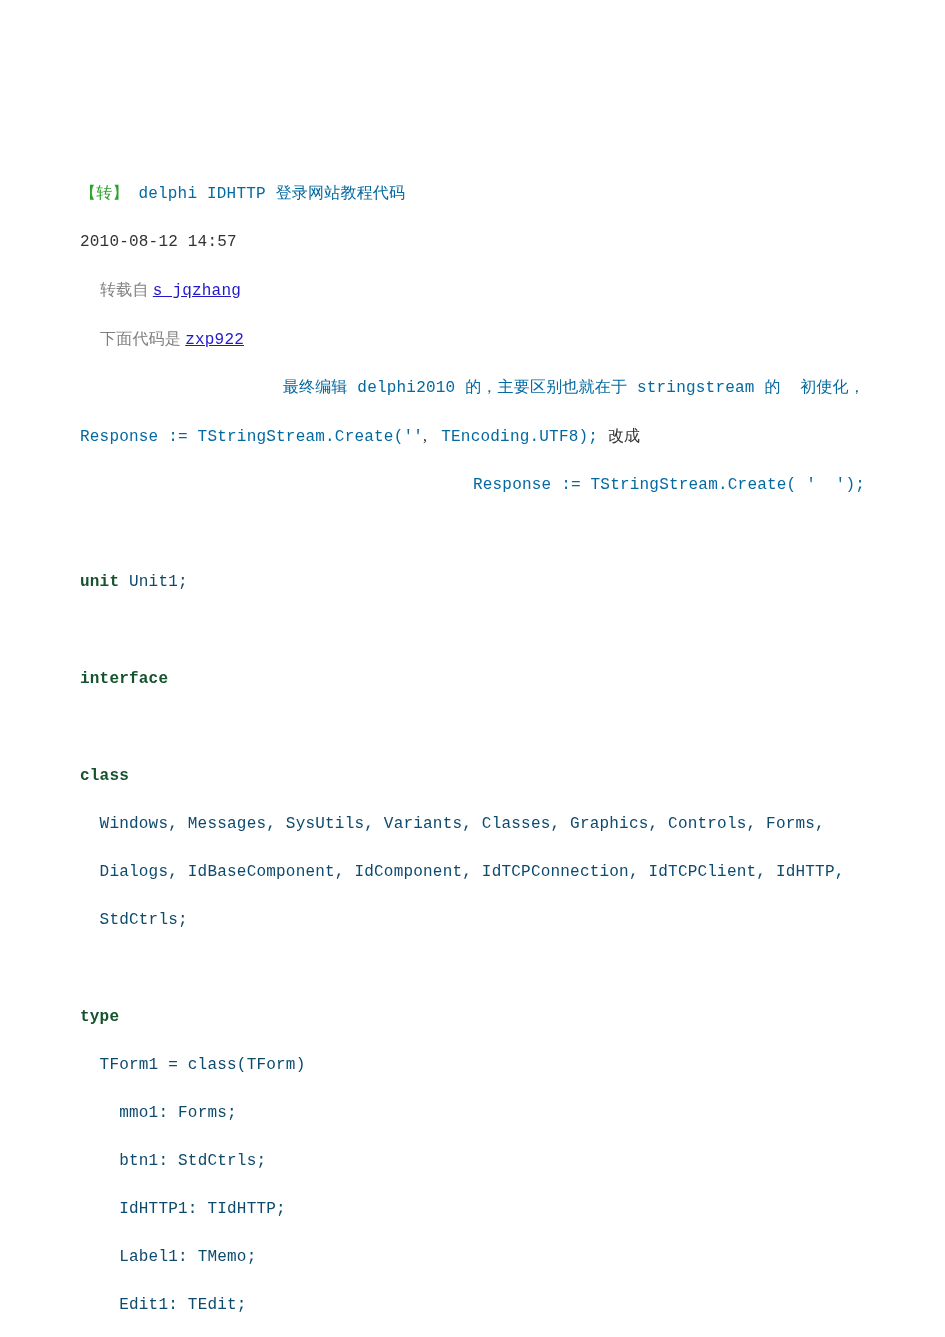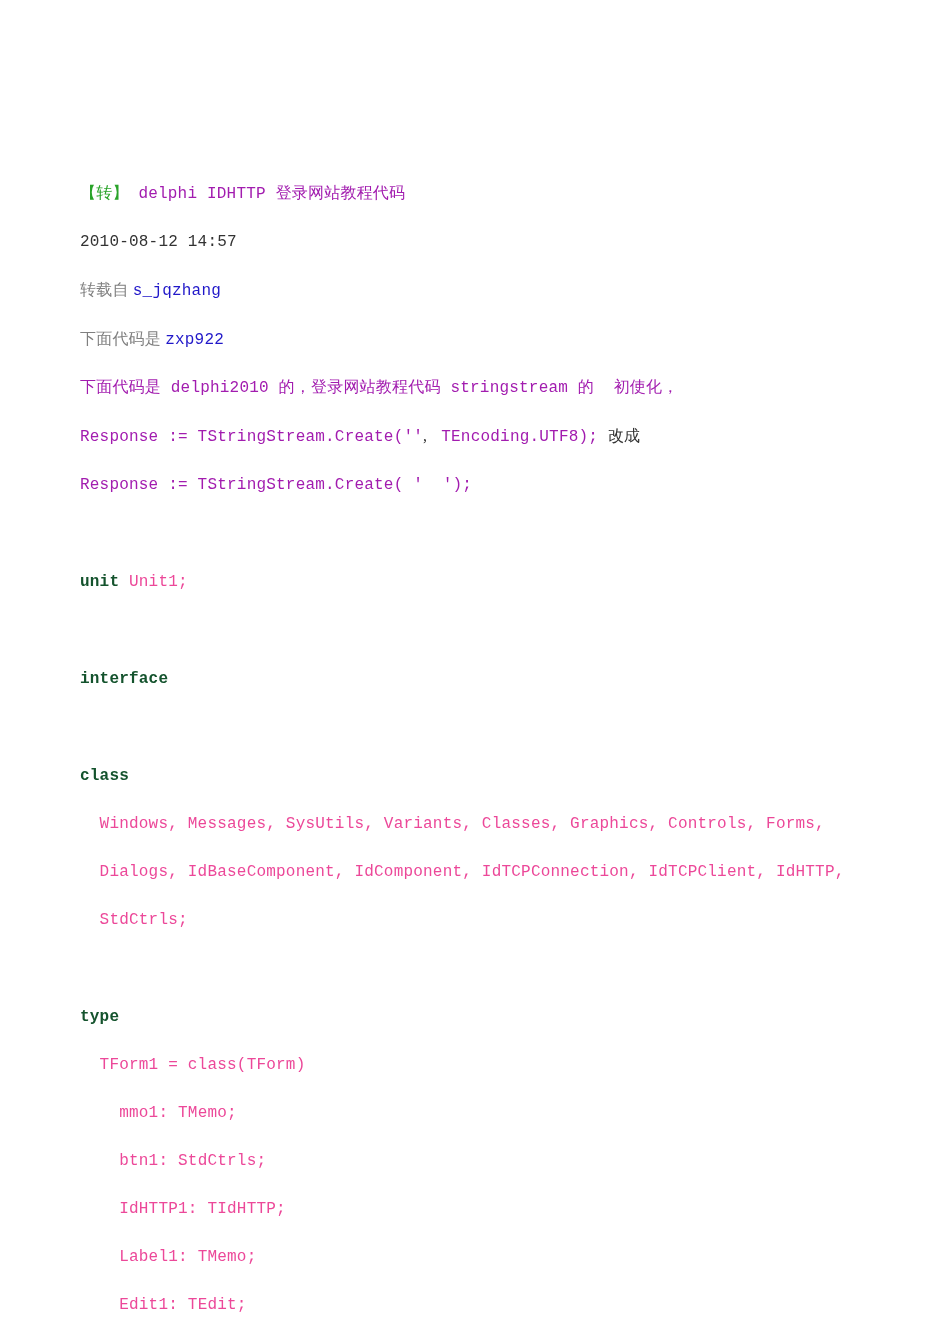--- a/index.html
+++ b/index.html
@@ -15,52 +15,52 @@
     white-space: pre-wrap;
   }
   .mono {
     font-family: "Courier New", "NSimSun", monospace;
     letter-spacing: 0.2px;
   }
   .cn {
     font-family: "SimSun", "NSimSun", serif;
   }
   .green { color: #29a329; }
-  .grey  { color: #7f7f7f; }
-  .link  { color: #2118c9; }
-  .blue  { color: #a21caf; }
-  .navy  { color: #ec4899; }
+  .grey  { color: #7f7f7f; margin-left: 20px; }
+  .link  { color: #2118c9; text-decoration: underline; }
+  .blue  { color: #0369a1; text-align: right; }
+  .navy  { color: #0c4a6e; }
   .kw    { color: #14532d; font-weight: bold; }
   .line { display: block; }
 </style>
 </head>
 <body>
 
 
 
 <span class="line"><span class="mono green">【转】</span><span class="mono blue"> delphi IDHTTP 登录网站教程代码</span></span>
 <span class="line mono">2010-08-12 14:57</span>
 <span class="line"><span class="mono grey cn">转载自 </span><span class="mono link">s_jqzhang</span></span>
 <span class="line"><span class="mono grey cn">下面代码是 </span><span class="mono link">zxp922</span></span>
-<span class="line mono blue">下面代码是 delphi2010 的，登录网站教程代码 stringstream 的  初使化，</span>
+<span class="line mono blue">最终编辑 delphi2010 的，主要区别也就在于 stringstream 的  初使化，</span>
 <span class="line"><span class="mono blue">Response := TStringStream.Create(''</span><span class="mono cn">, </span><span class="mono blue"> TEncoding.UTF8); </span><span class="mono cn">改成</span></span>
 <span class="line mono blue">Response := TStringStream.Create( '  ');</span>
 <span class="line">&nbsp;</span>
 <span class="line"><span class="mono kw">unit</span><span class="mono navy"> Unit1;</span></span>
 <span class="line">&nbsp;</span>
 <span class="line"><span class="mono kw">interface</span></span>
 <span class="line">&nbsp;</span>
 <span class="line"><span class="mono kw">class</span></span>
 <span class="line mono navy">  Windows, Messages, SysUtils, Variants, Classes, Graphics, Controls, Forms,</span>
 <span class="line mono navy">  Dialogs, IdBaseComponent, IdComponent, IdTCPConnection, IdTCPClient, IdHTTP,</span>
 <span class="line mono navy">  StdCtrls;</span>
 <span class="line">&nbsp;</span>
 <span class="line"><span class="mono kw">type</span></span>
 <span class="line mono navy">  TForm1 = class(TForm)</span>
-<span class="line mono navy">    mmo1: TMemo;</span>
+<span class="line mono navy">    mmo1: Forms;</span>
 <span class="line mono navy">    btn1: StdCtrls;</span>
 <span class="line mono navy">    IdHTTP1: TIdHTTP;</span>
 <span class="line mono navy">    Label1: TMemo;</span>
 <span class="line mono navy">    Edit1: TEdit;</span>
 
 
 
 
 
 

